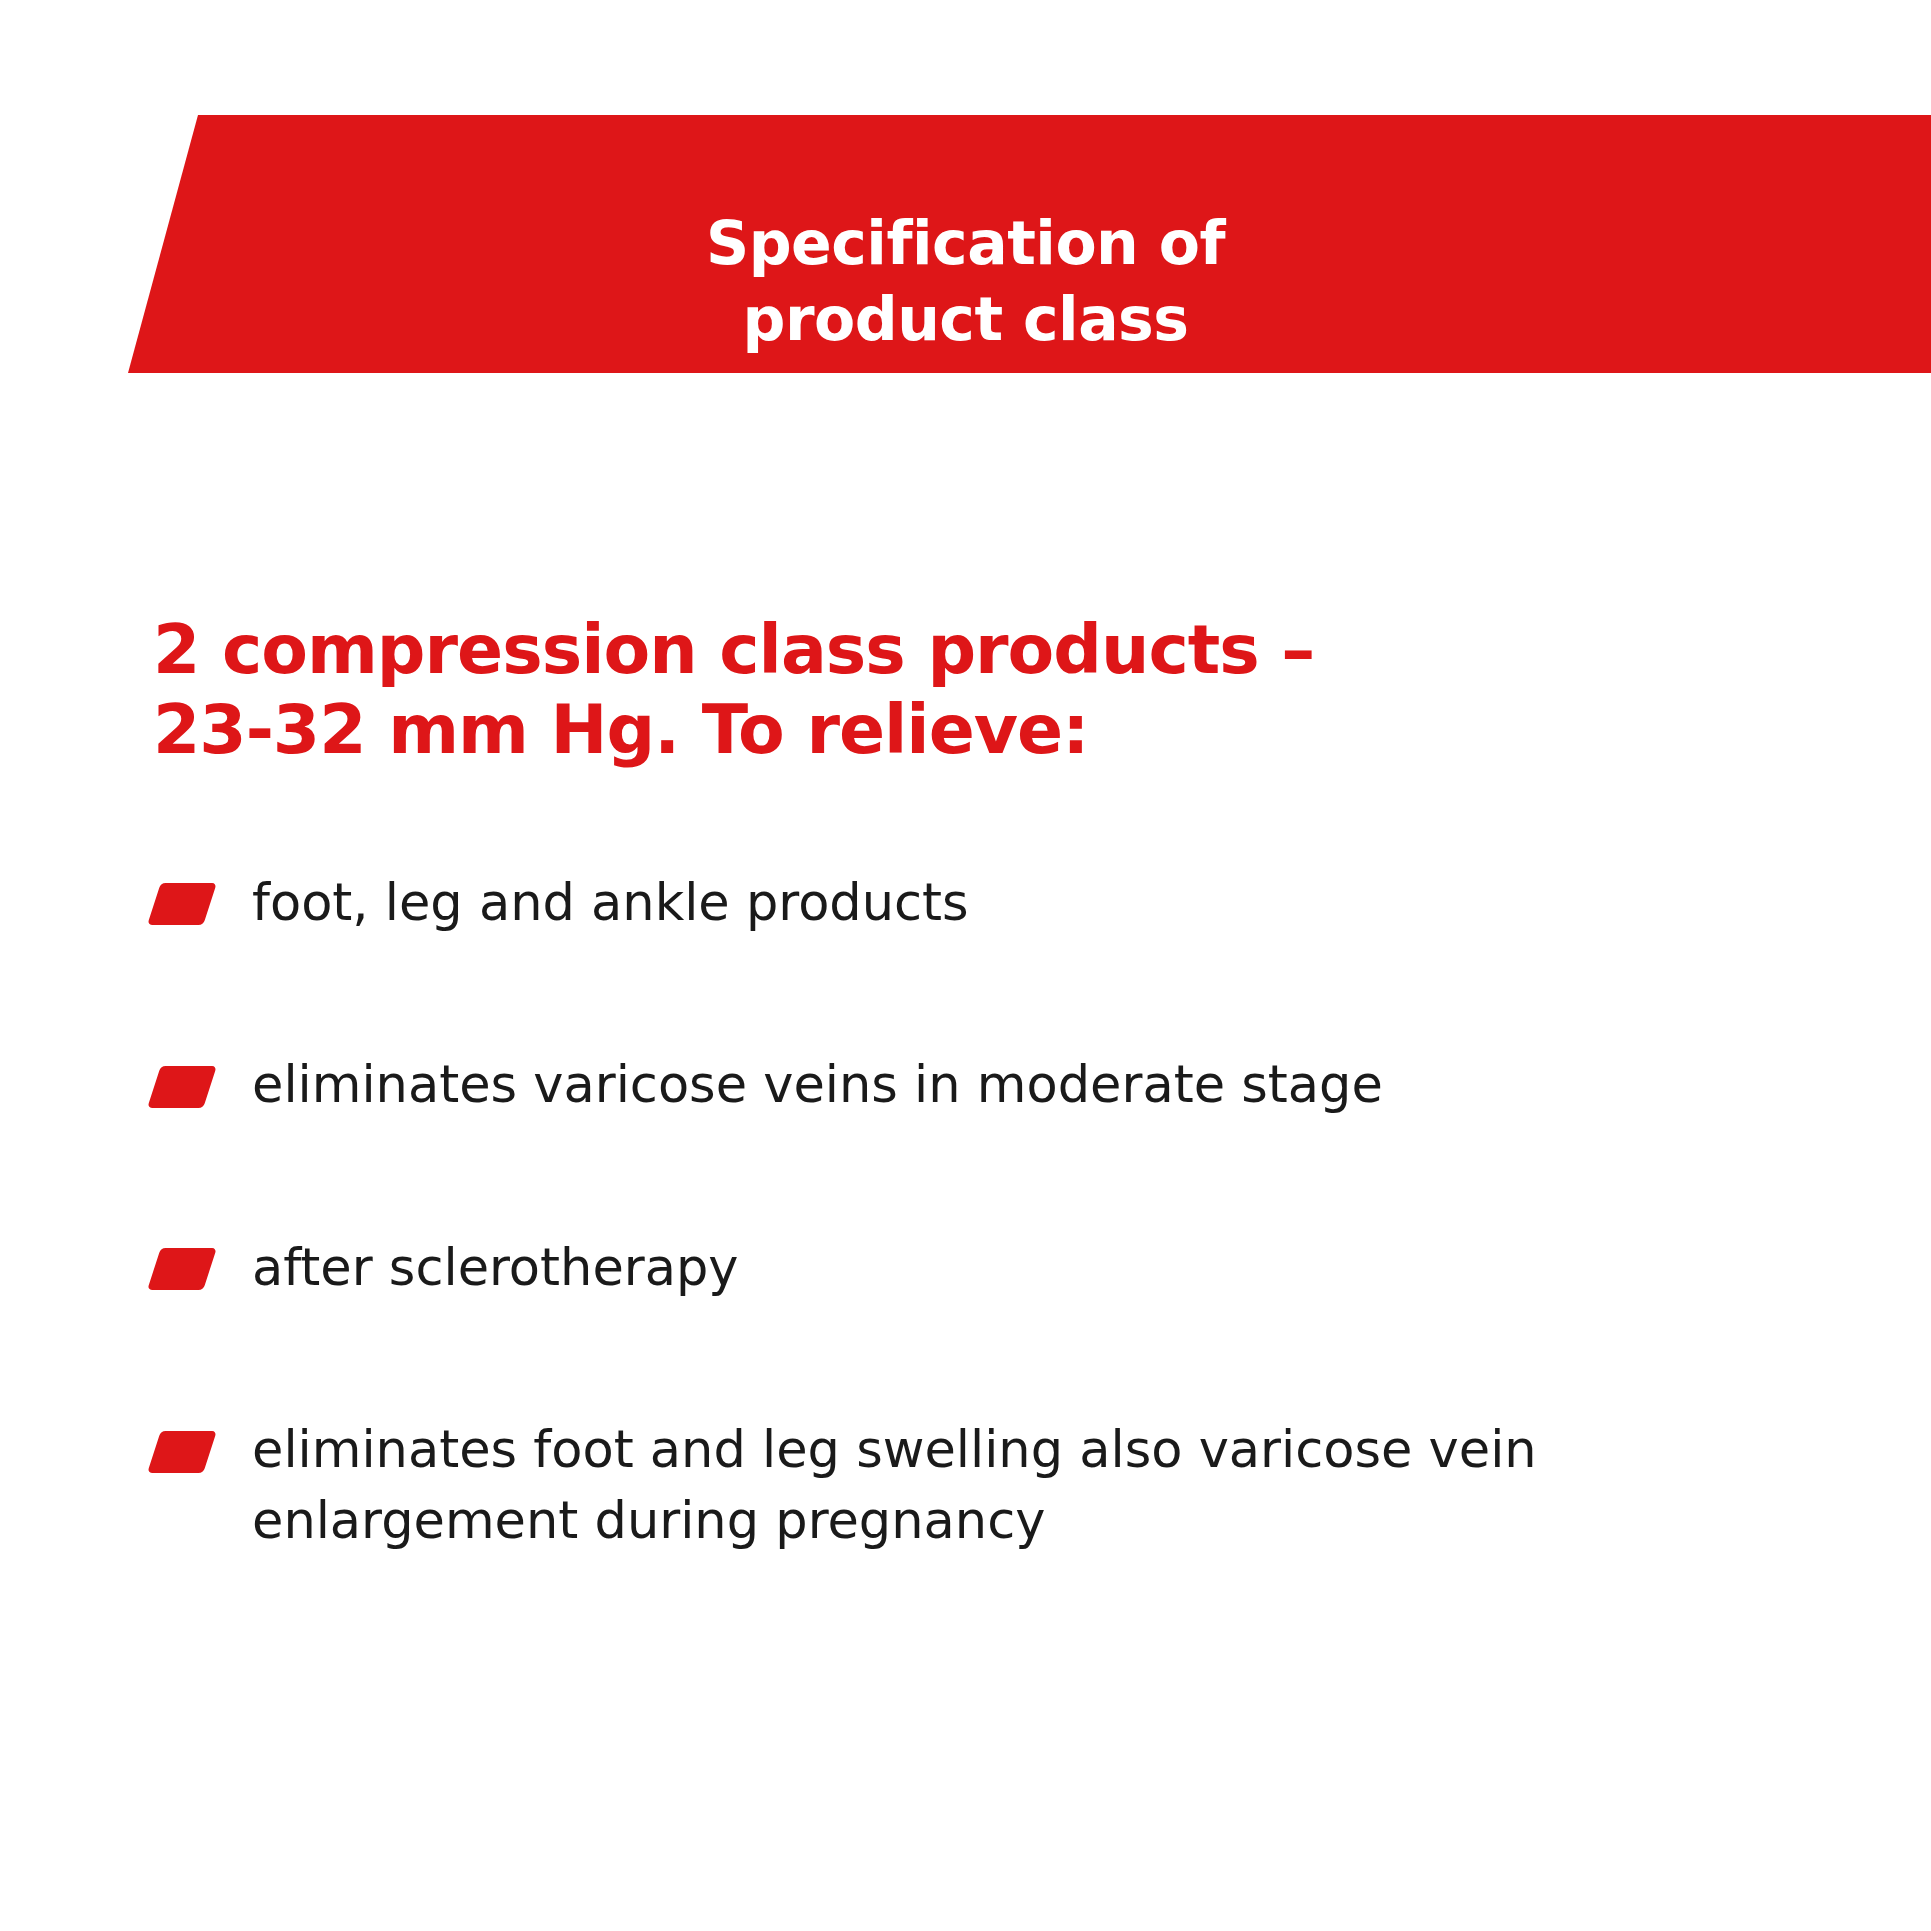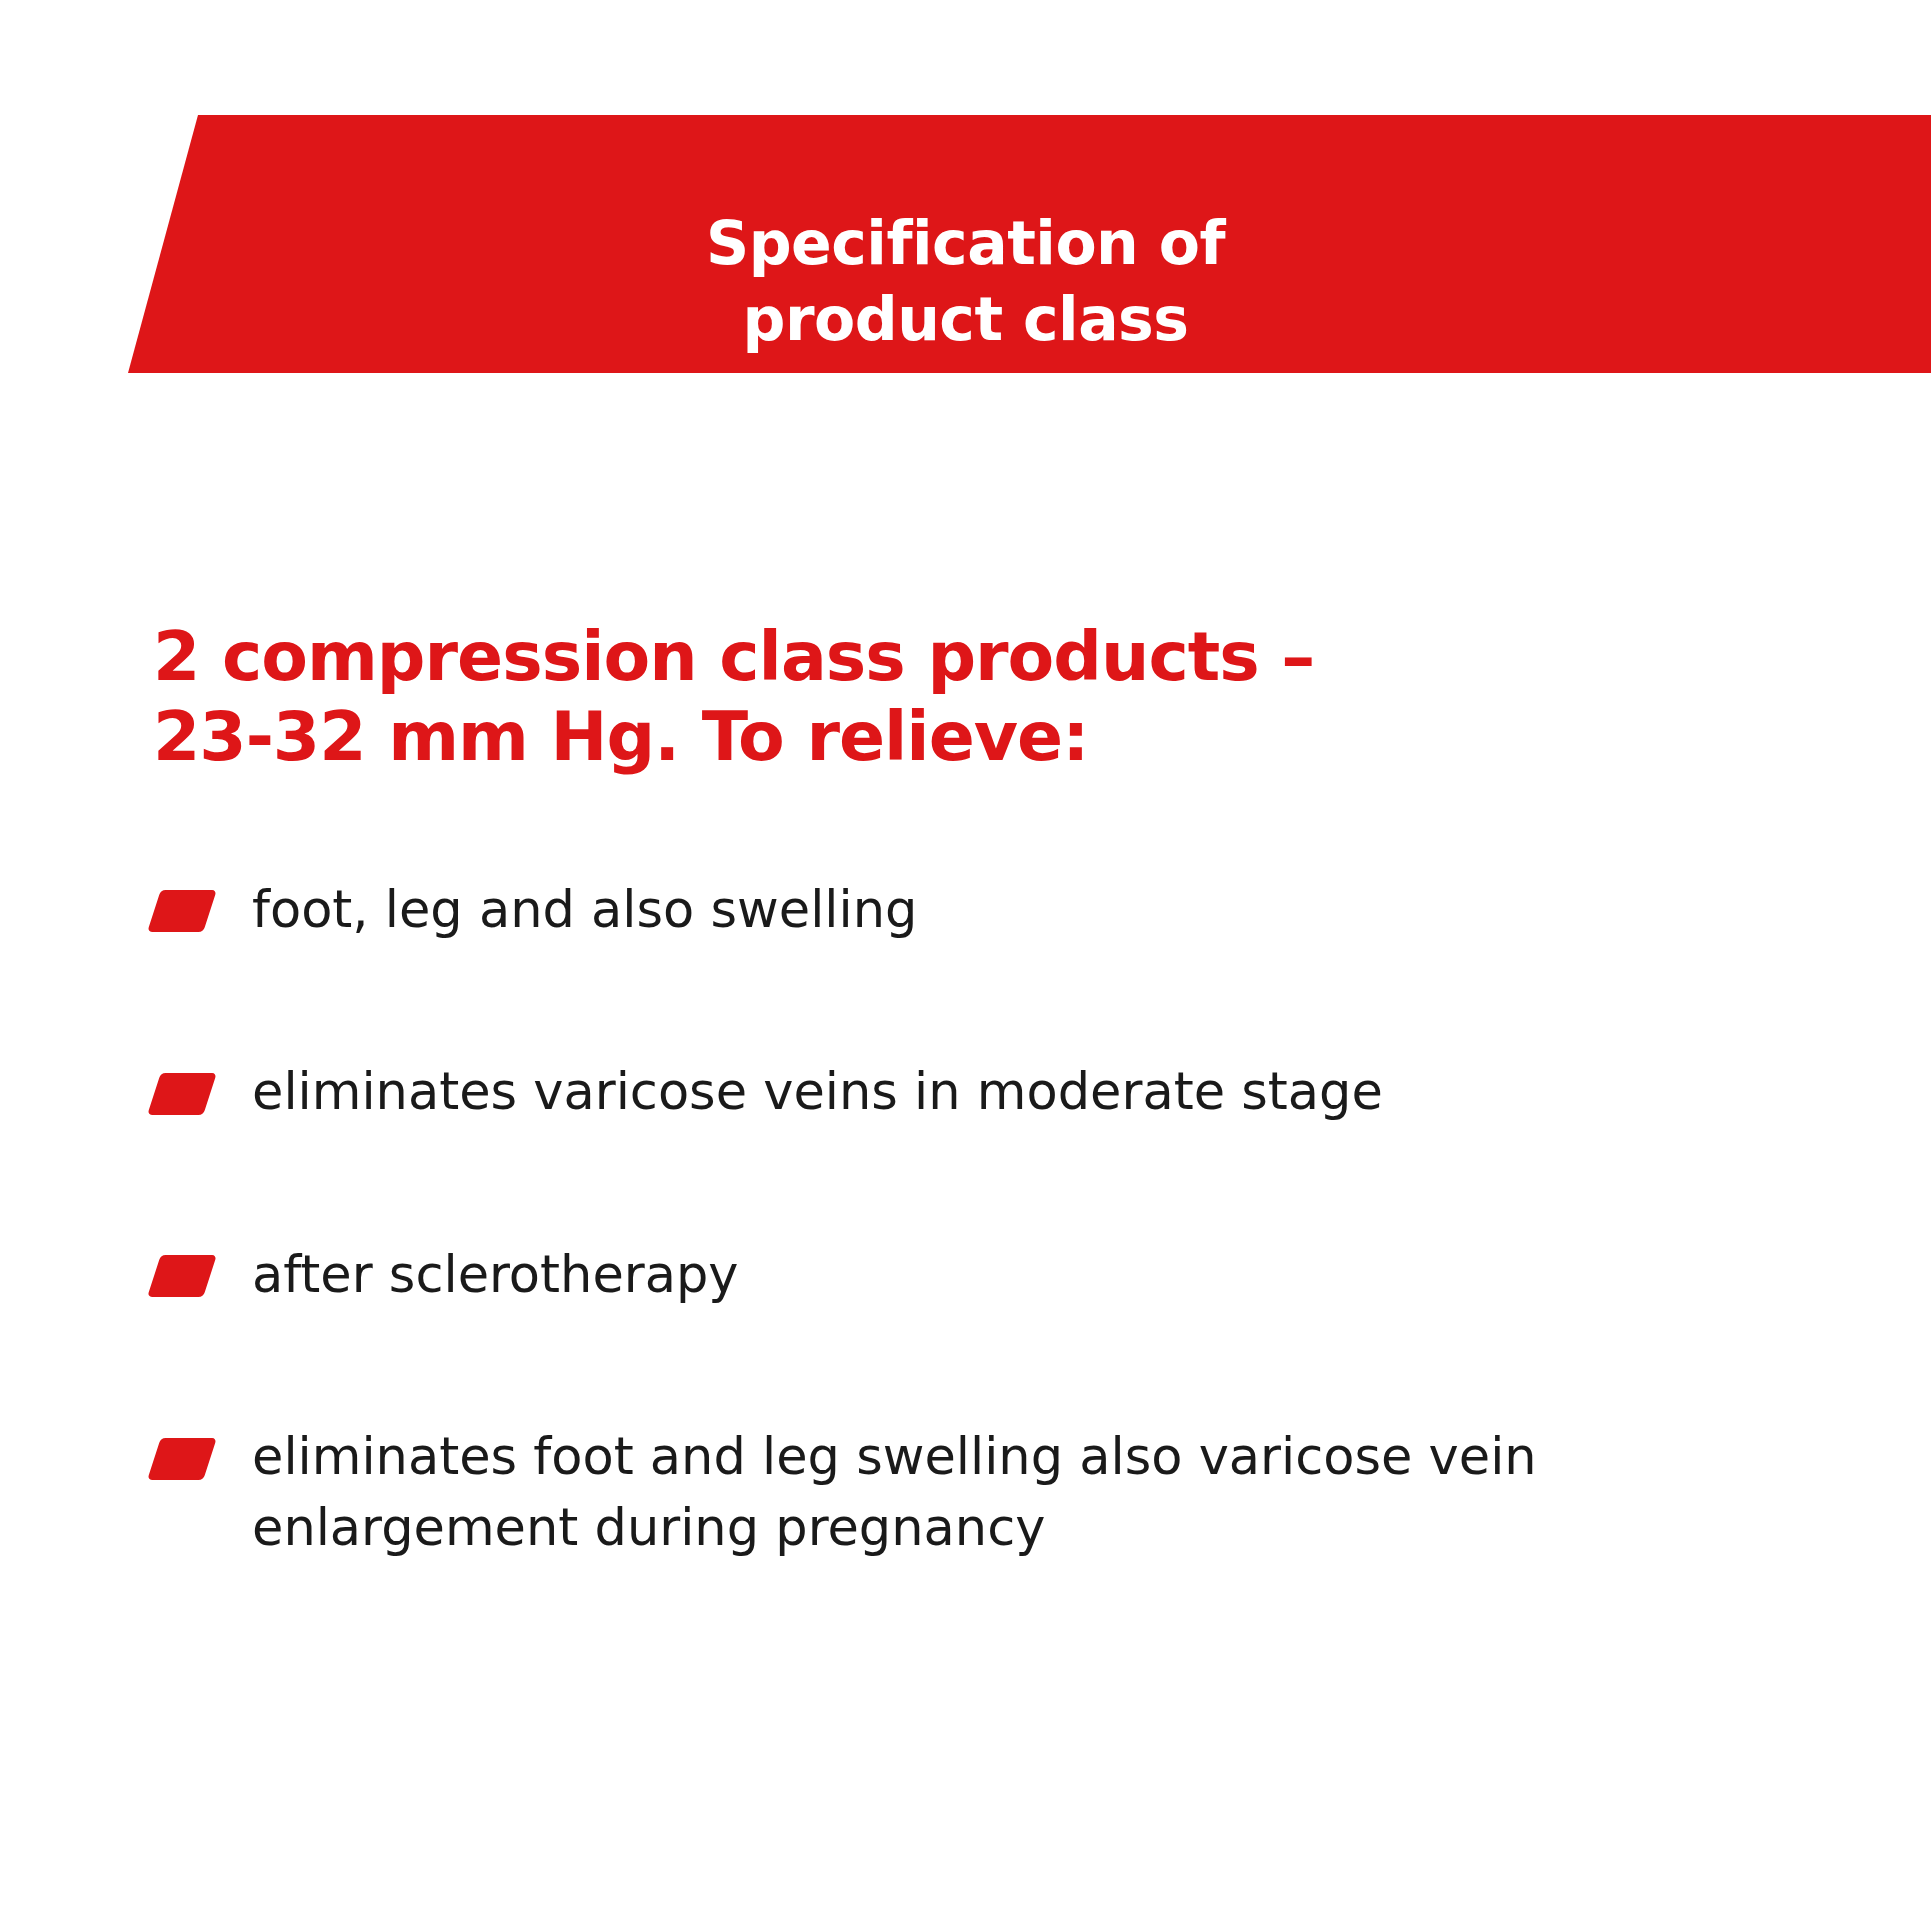--- a/index.html
+++ b/index.html
@@ -50,21 +50,21 @@
     letter-spacing: -0.5px;
     text-align: center;
     white-space: pre-line;
     margin-top: 38px;
   }
 
   
   .content {
     position: absolute;
     left: 0;
-    top: 11px;
+    top: 4px;
     width: 1931px;
     height: 1646px;
   }
 
   .heading {
     position: absolute;
     left: 153px;
     top: 606px;
     width: 1545px;
     color: #DE1618;
@@ -126,21 +126,21 @@
 
   <div class="content">
 
     <div class="heading">2 compression class products –
 23-32 mm Hg. To relieve:</div>
 
     <div class="bullet-list">
 
       <div class="bullet-row">
         <span class="bullet-marker"></span>
-        <span class="bullet-text">foot, leg and also swelling</span>
+        <span class="bullet-text">foot, leg and ankle products</span>
       </div>
 
       <div class="bullet-row">
         <span class="bullet-marker"></span>
         <span class="bullet-text">eliminates varicose veins in moderate stage</span>
       </div>
 
       <div class="bullet-row">
         <span class="bullet-marker"></span>
         <span class="bullet-text">after sclerotherapy</span>

